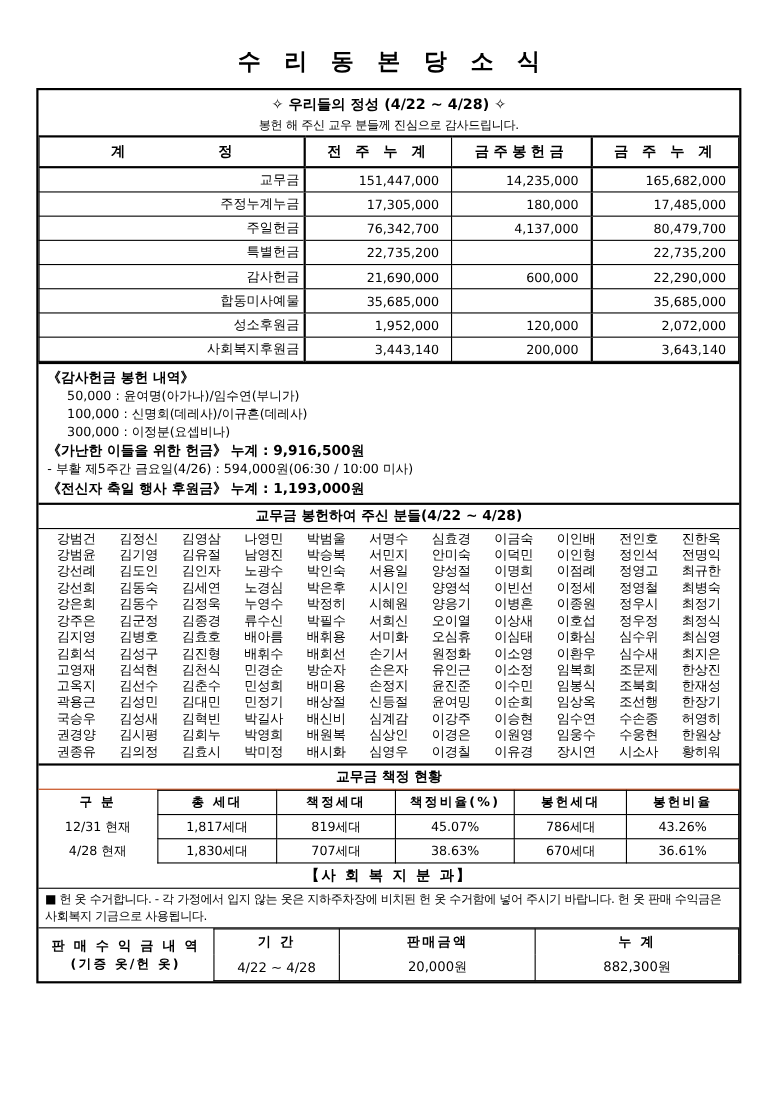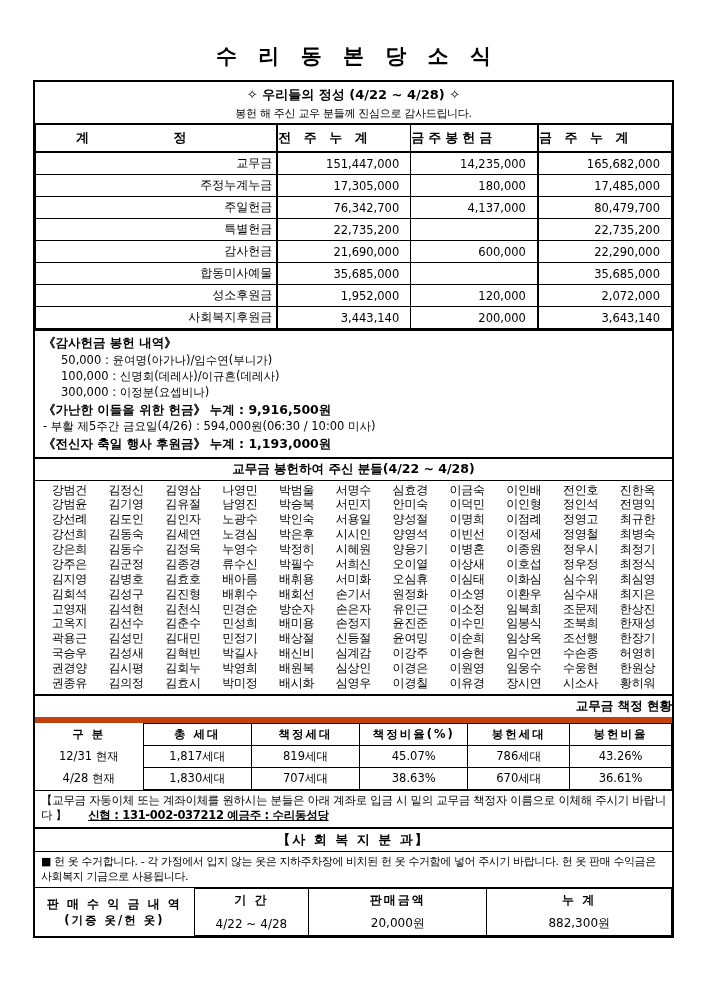--- a/index.html
+++ b/index.html
@@ -57,20 +57,21 @@
     font-weight: bold;
     font-size: 13px;
     letter-spacing: 0px;
   }
   .banner .b2 {
     font-size: 11px;
     margin-top: 2px;
     letter-spacing: -0.3px;
   }
   .hdrrow td {
+    text-align: center;
     font-weight: bold;
     font-size: 13px;
     letter-spacing: 4px;
     padding: 4px 0;
     border-top: 2px solid #000;
     border-bottom: 2px solid #000;
   }
   .hdrrow td.c-item { letter-spacing: 40px; padding-left: 40px; }
   .col-amt { text-align: right; font-size: 11.5px; padding-right: 11px; }
   .col-name { text-align: right; padding-left: 8px; font-size: 12px; }
@@ -100,25 +101,25 @@
   .names table { table-layout: fixed; width: 100%; }
   .names td {
     border: none;
     text-align: center;
     font-size: 12px;
     padding: 0px 0;
     line-height: 1.24;
     letter-spacing: -0.2px;
   }
   .stat-title {
-    text-align: right;
+    text-align: center;
     font-weight: bold;
     font-size: 12.5px;
     padding: 2px 0;
-    border-bottom: 6px solid #c2410c;
+    border-bottom: 1px solid #c2410c;
   }
   .stat td { text-align: center; font-size: 11.5px; padding: 3px 0; }
   .stat .hd { font-weight: bold; letter-spacing: 2px; border-bottom: 1px solid #000;}
   .acct {
     padding: 2px 6px 3px 6px;
     font-size: 11.5px;
     line-height: 1.35;
     border-top: 1px solid #000;
     border-bottom: 2px solid #000;
     letter-spacing: -0.3px;
@@ -459,24 +460,20 @@
         <td class="nb">4/28 현재</td>
         <td>1,830세대</td>
         <td>707세대</td>
         <td>38.63%</td>
         <td>670세대</td>
         <td>36.61%</td>
       </tr>
     </tbody>
       </table>
 
-    <div class="acct">
-      <span>【교무금 자동이체 또는 계좌이체를 원하시는 분들은 아래 계좌로 입금 시 밑의 교무금 책정자 이름으로 이체해 주시기 바랍니다 】</span>
-      <u style="margin-left:18px">신협 : 131-002-037212 예금주 : 수리동성당</u>
-    </div>
 
     <div class="welfare-title">【사 회 복 지 분 과】</div>
     <div class="welfare-note">■ 헌 옷 수거합니다. - 각 가정에서 입지 않는 옷은 지하주차장에 비치된 헌 옷 수거함에 넣어 주시기 바랍니다. 헌 옷 판매 수익금은 사회복지 기금으로 사용됩니다.</div>
     <table class="sale">
       <colgroup>
         <col style="width:25%">
           <col style="width:18%">
           <col style="width:28%">
           <col style="width:29%">
       </colgroup>

